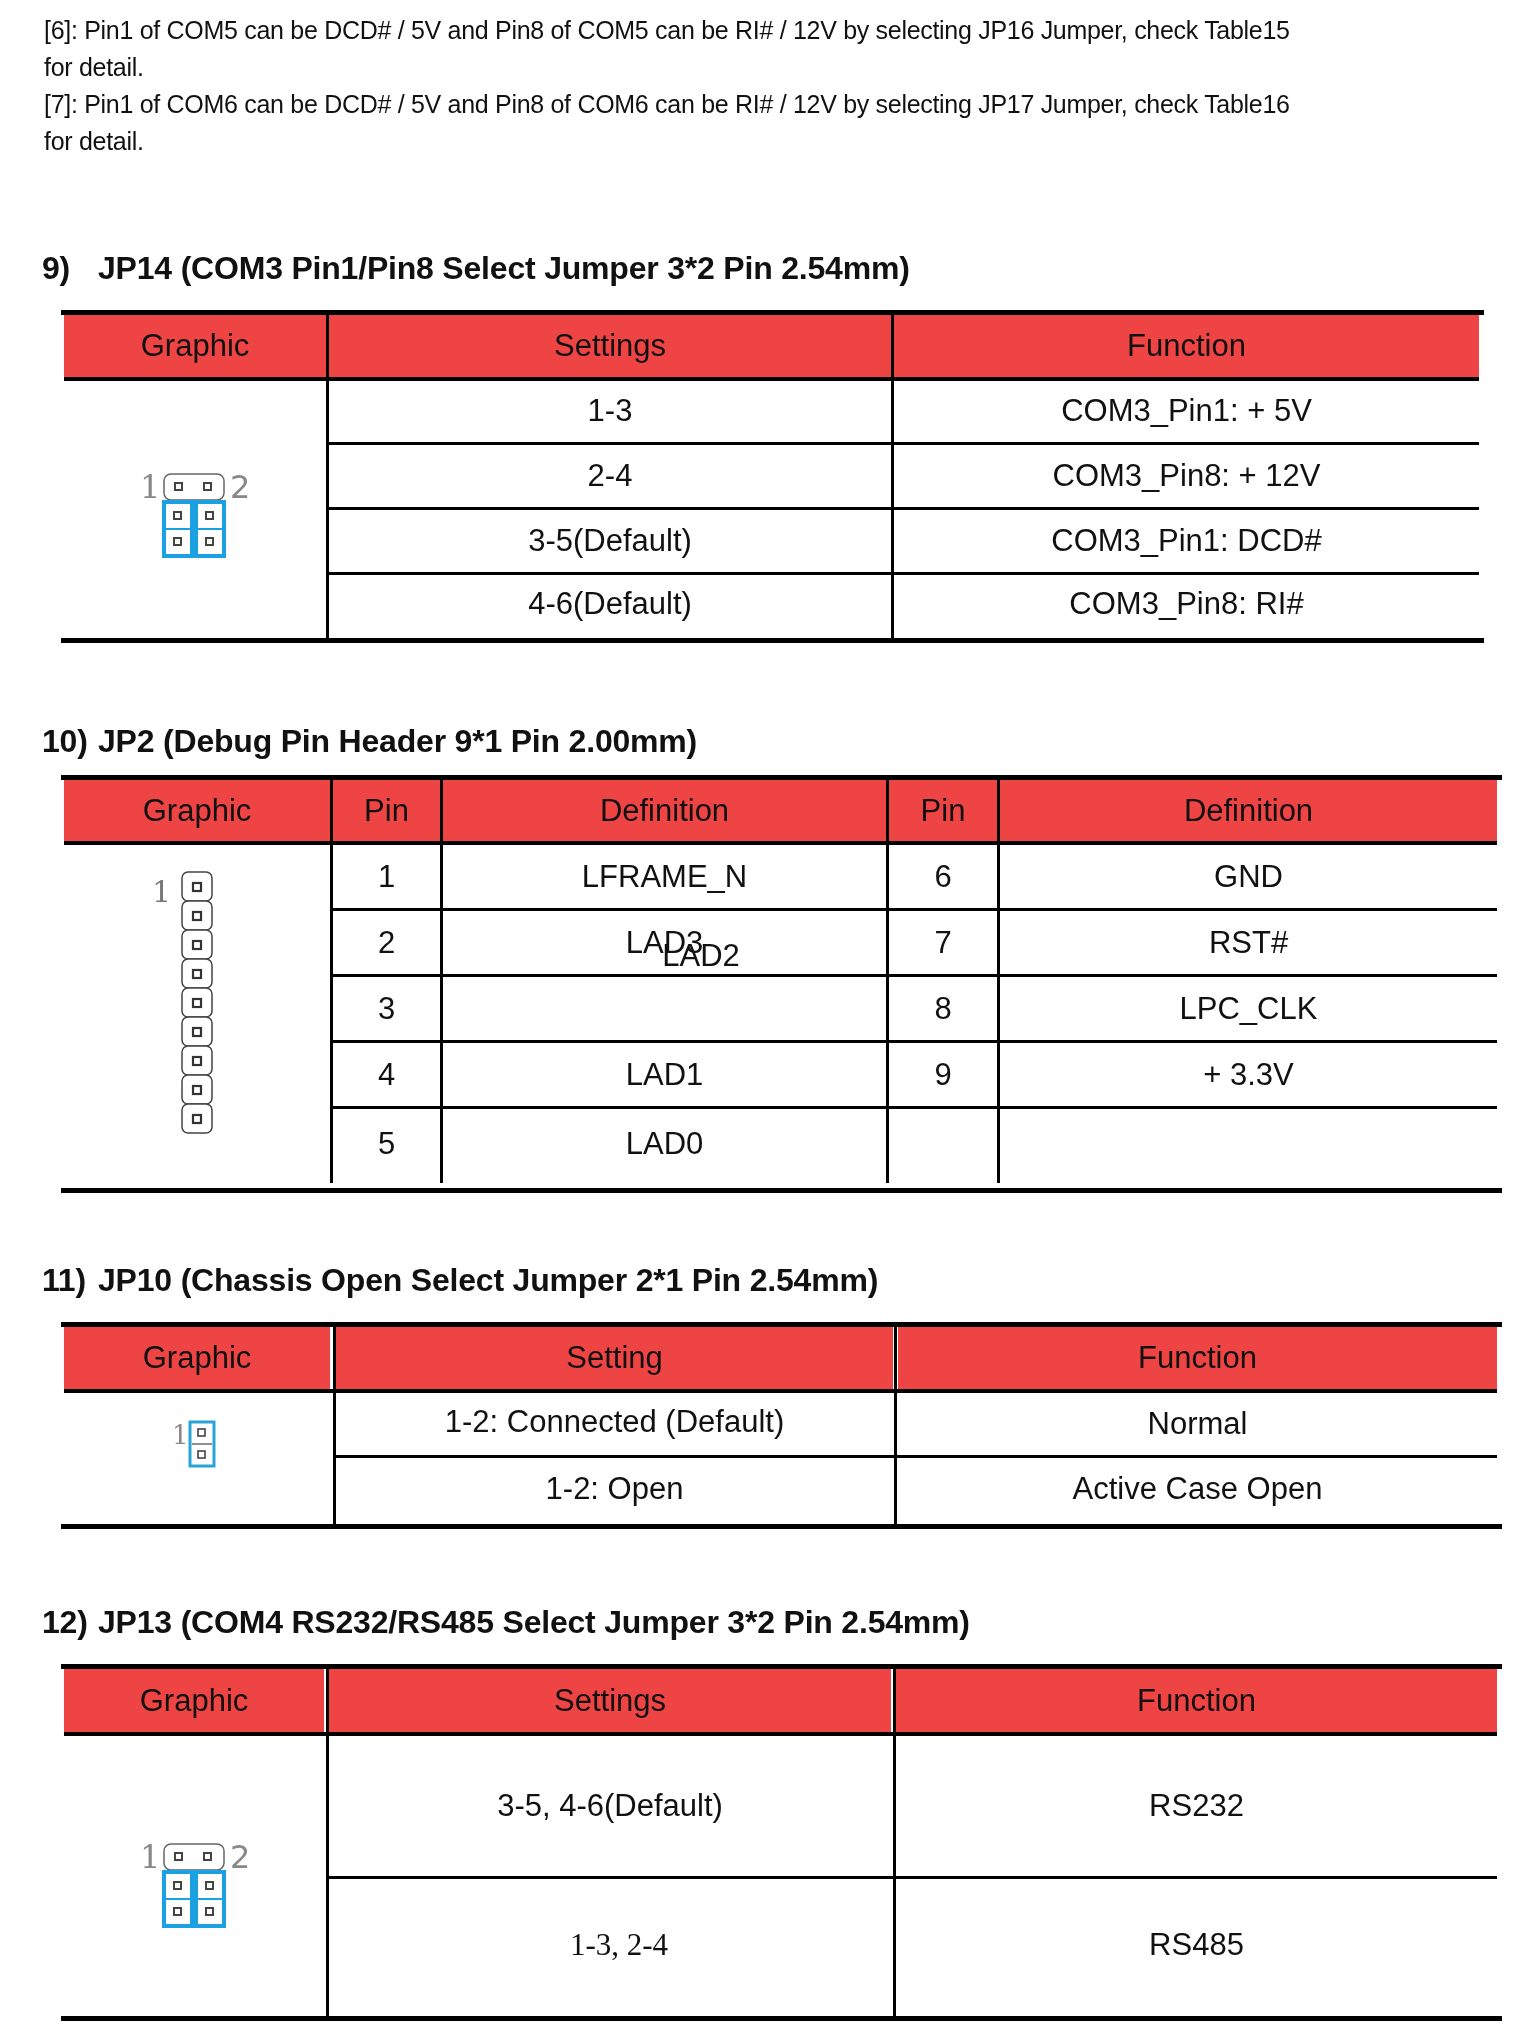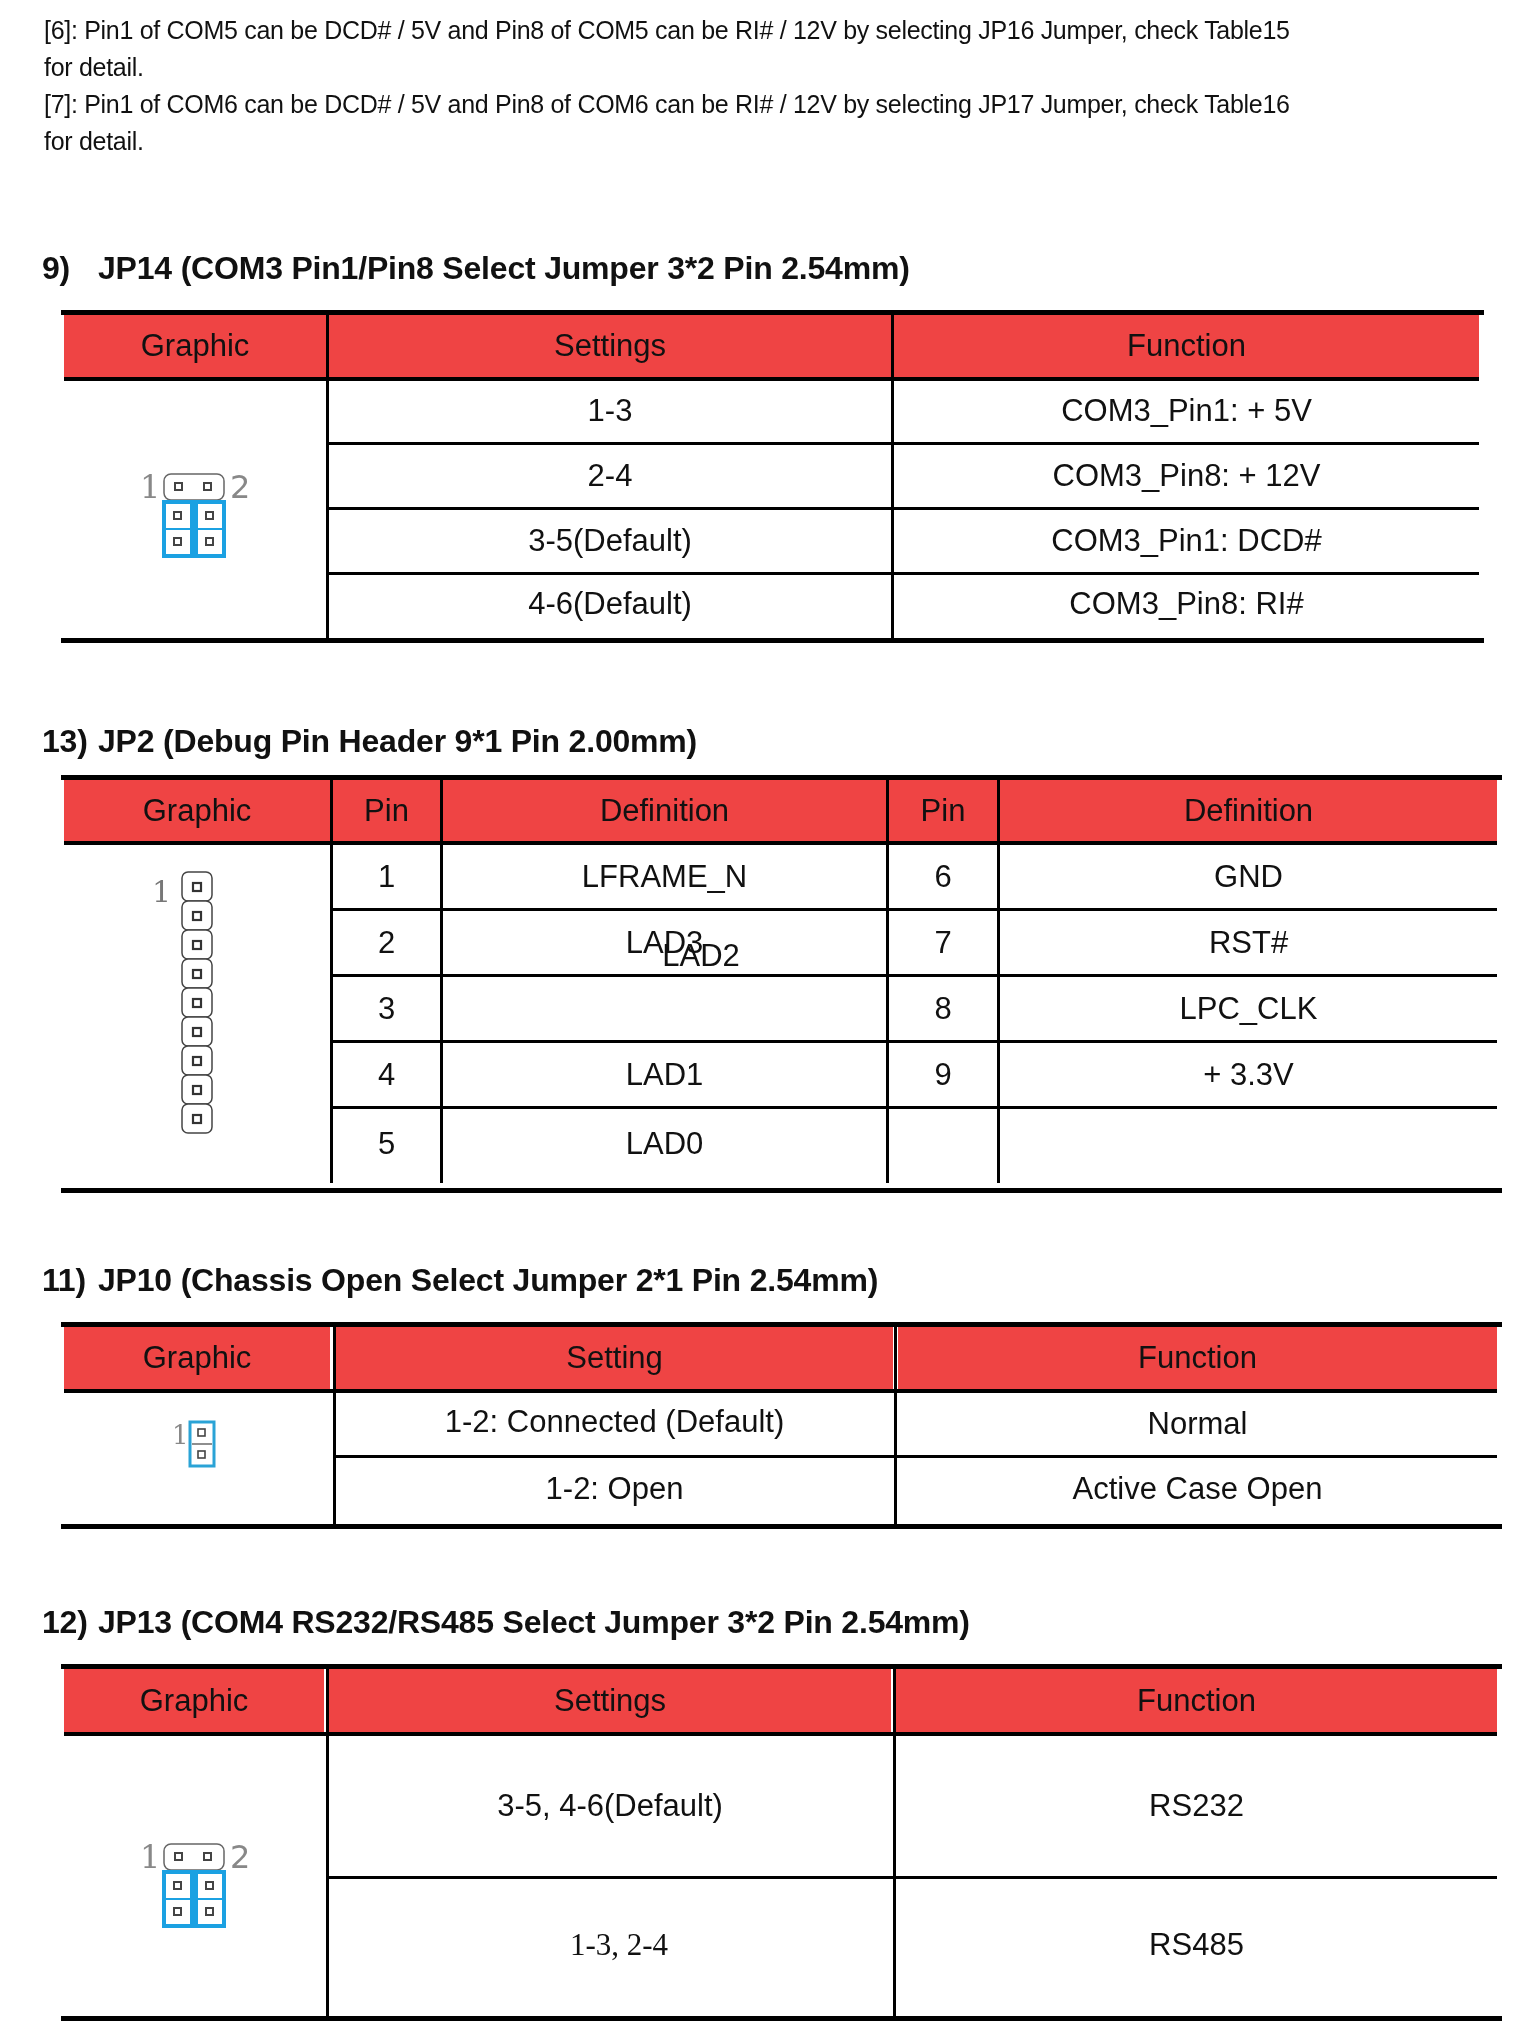--- a/index.html
+++ b/index.html
@@ -67,21 +67,21 @@
       <rect x="60" y="68" width="24" height="24" fill="#fff"></rect>
       <rect x="36" y="50" width="7" height="7" fill="#fff" stroke="#444" stroke-width="2"></rect>
       <rect x="68" y="50" width="7" height="7" fill="#fff" stroke="#444" stroke-width="2"></rect>
       <rect x="36" y="76" width="7" height="7" fill="#fff" stroke="#444" stroke-width="2"></rect>
       <rect x="68" y="76" width="7" height="7" fill="#fff" stroke="#444" stroke-width="2"></rect>
     </svg>
   </div>
 </div>
 
 <div class="title" style="top:723px;">
-  <span class="num" style="width:56px;">13)</span><span>JP2 (Debug Pin Header 9*1 Pin 2.00mm)</span>
+  <span class="num" style="width:56px;">10)</span><span>JP2 (Debug Pin Header 9*1 Pin 2.00mm)</span>
 </div>
 
 <div>
   <div class="tbl" style="left:61px; top:775px; width:1441px; height:408px;"></div>
 
   <div class="cell hdr" style="left:64px; top:780px; width:266px; height:61px;">Graphic</div>
   <div class="cell hdr" style="left:333px; top:780px; width:107px; height:61px;">Pin</div>
   <div class="cell hdr" style="left:443px; top:780px; width:443px; height:61px;">Definition</div>
   <div class="cell hdr" style="left:889px; top:780px; width:108px; height:61px;">Pin</div>
   <div class="cell hdr" style="left:1000px; top:780px; width:497px; height:61px;">Definition</div>

